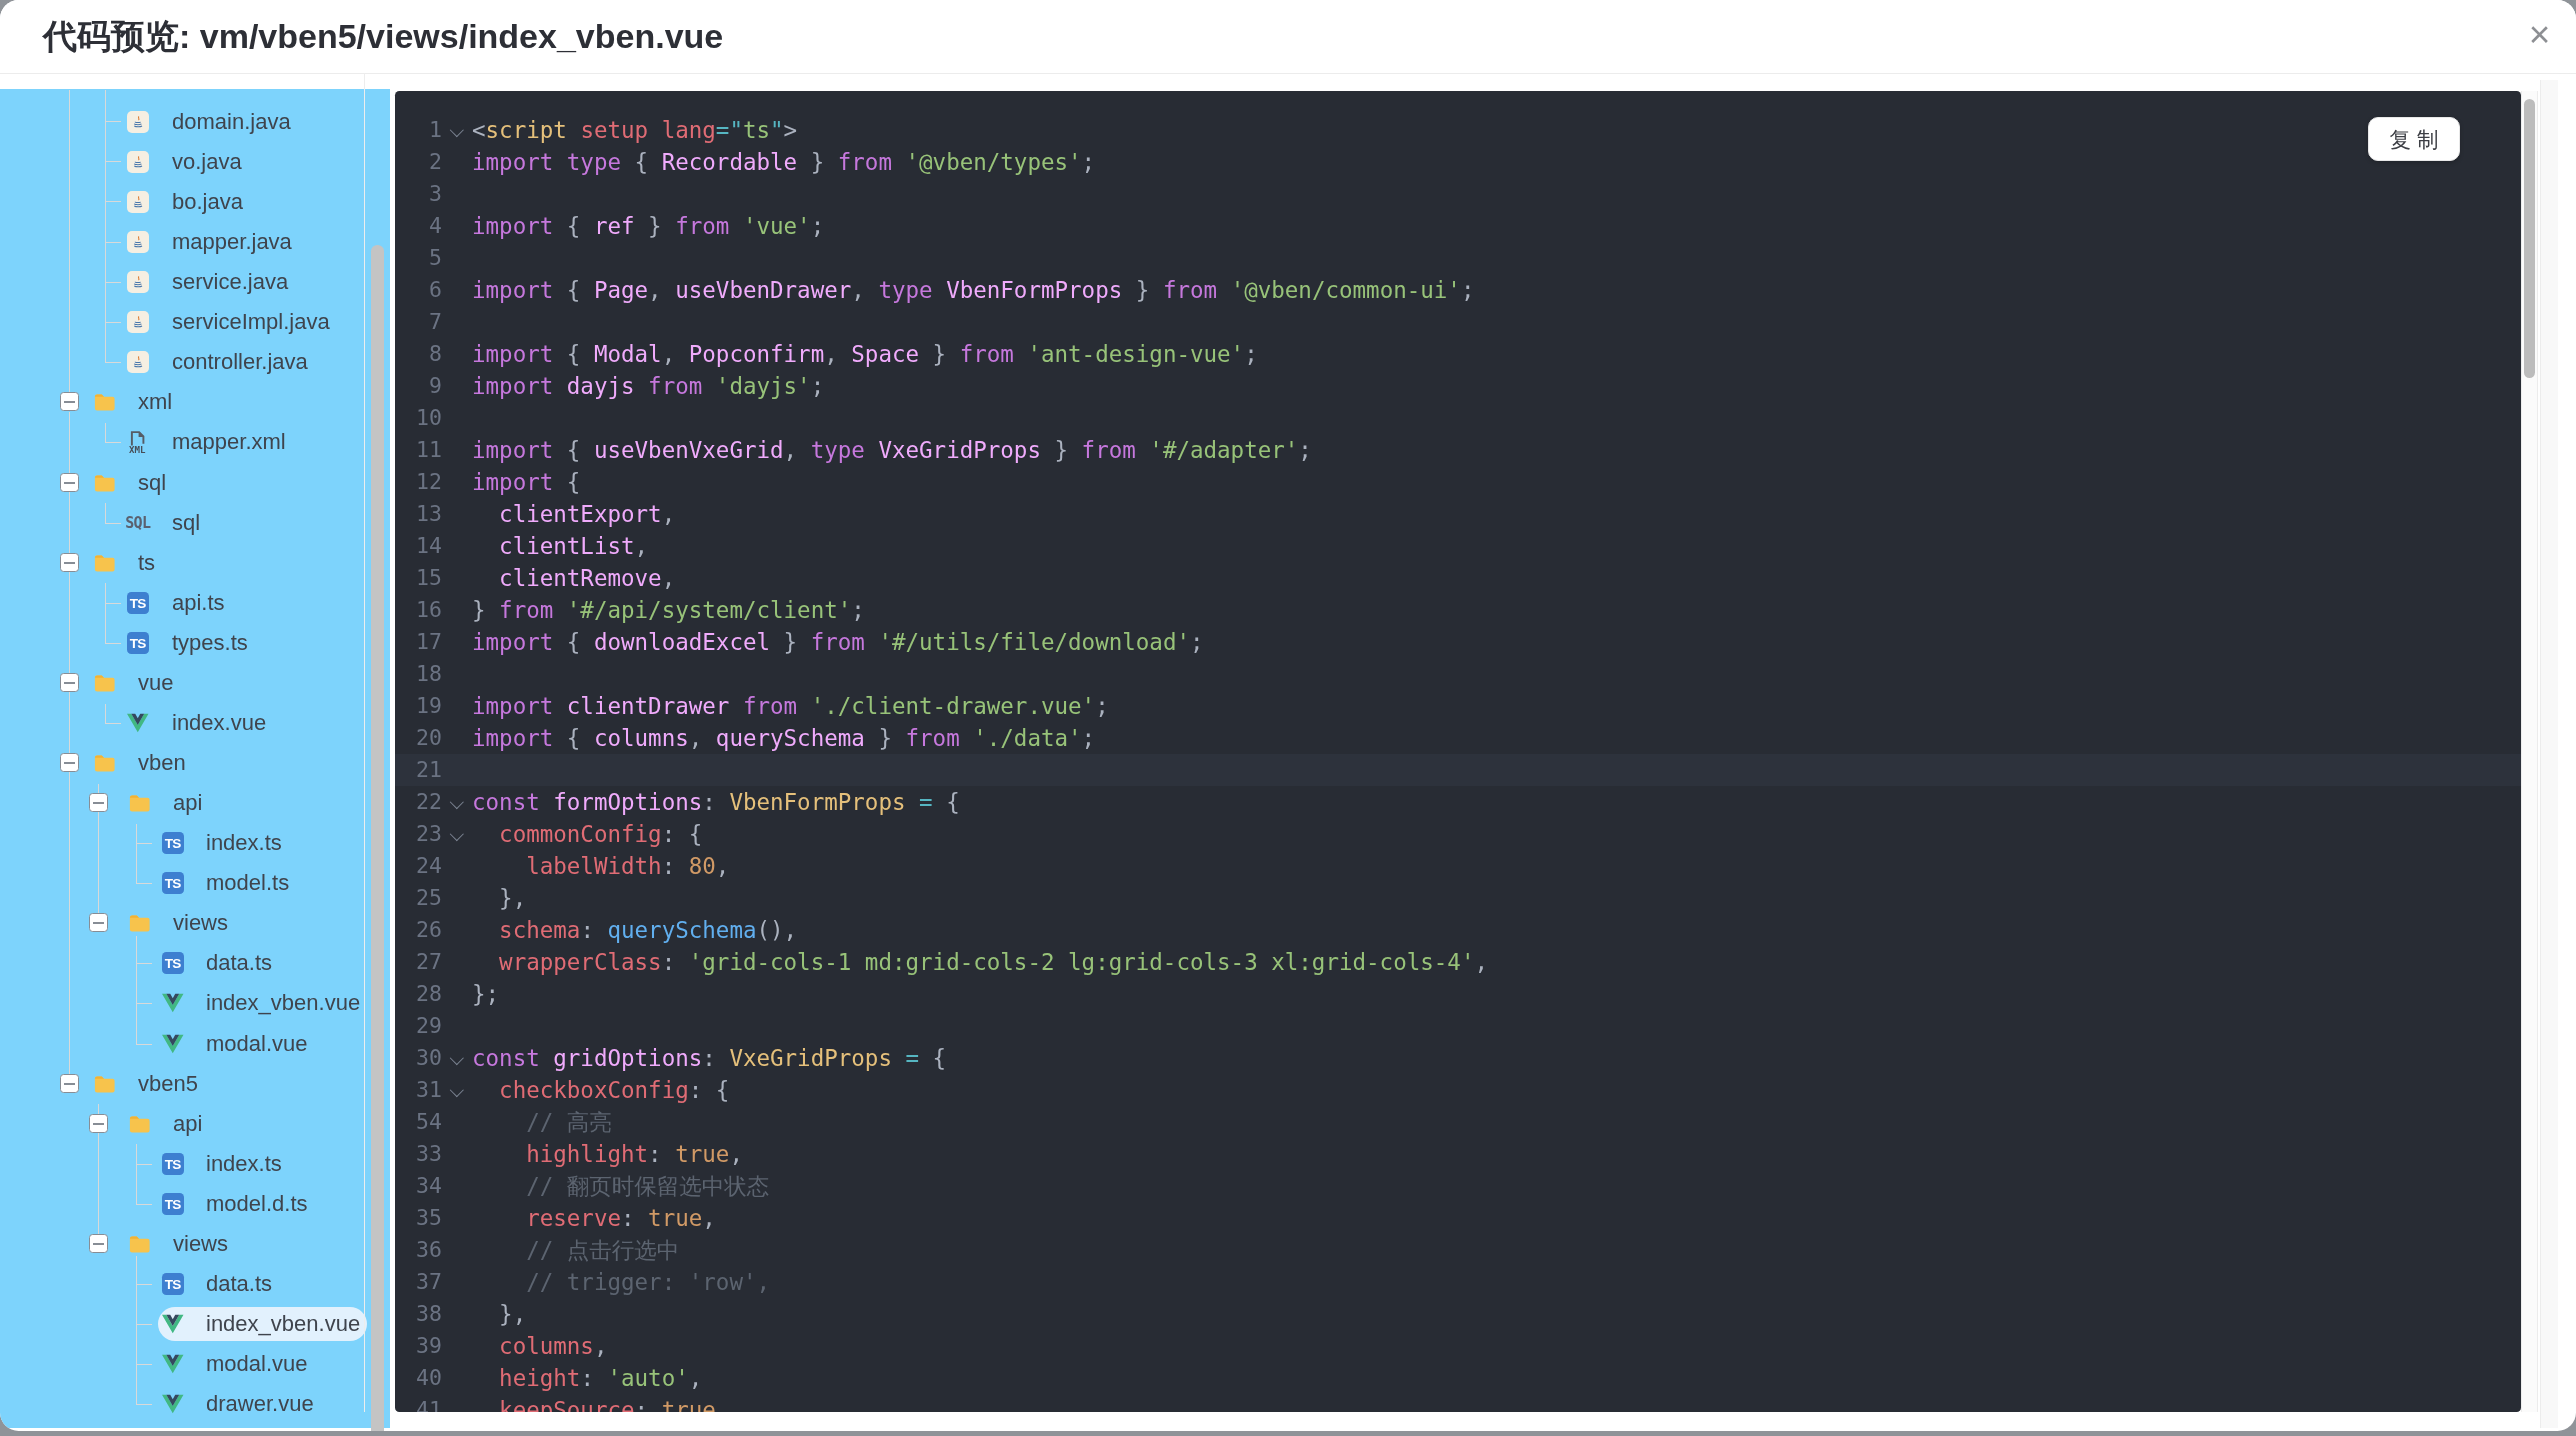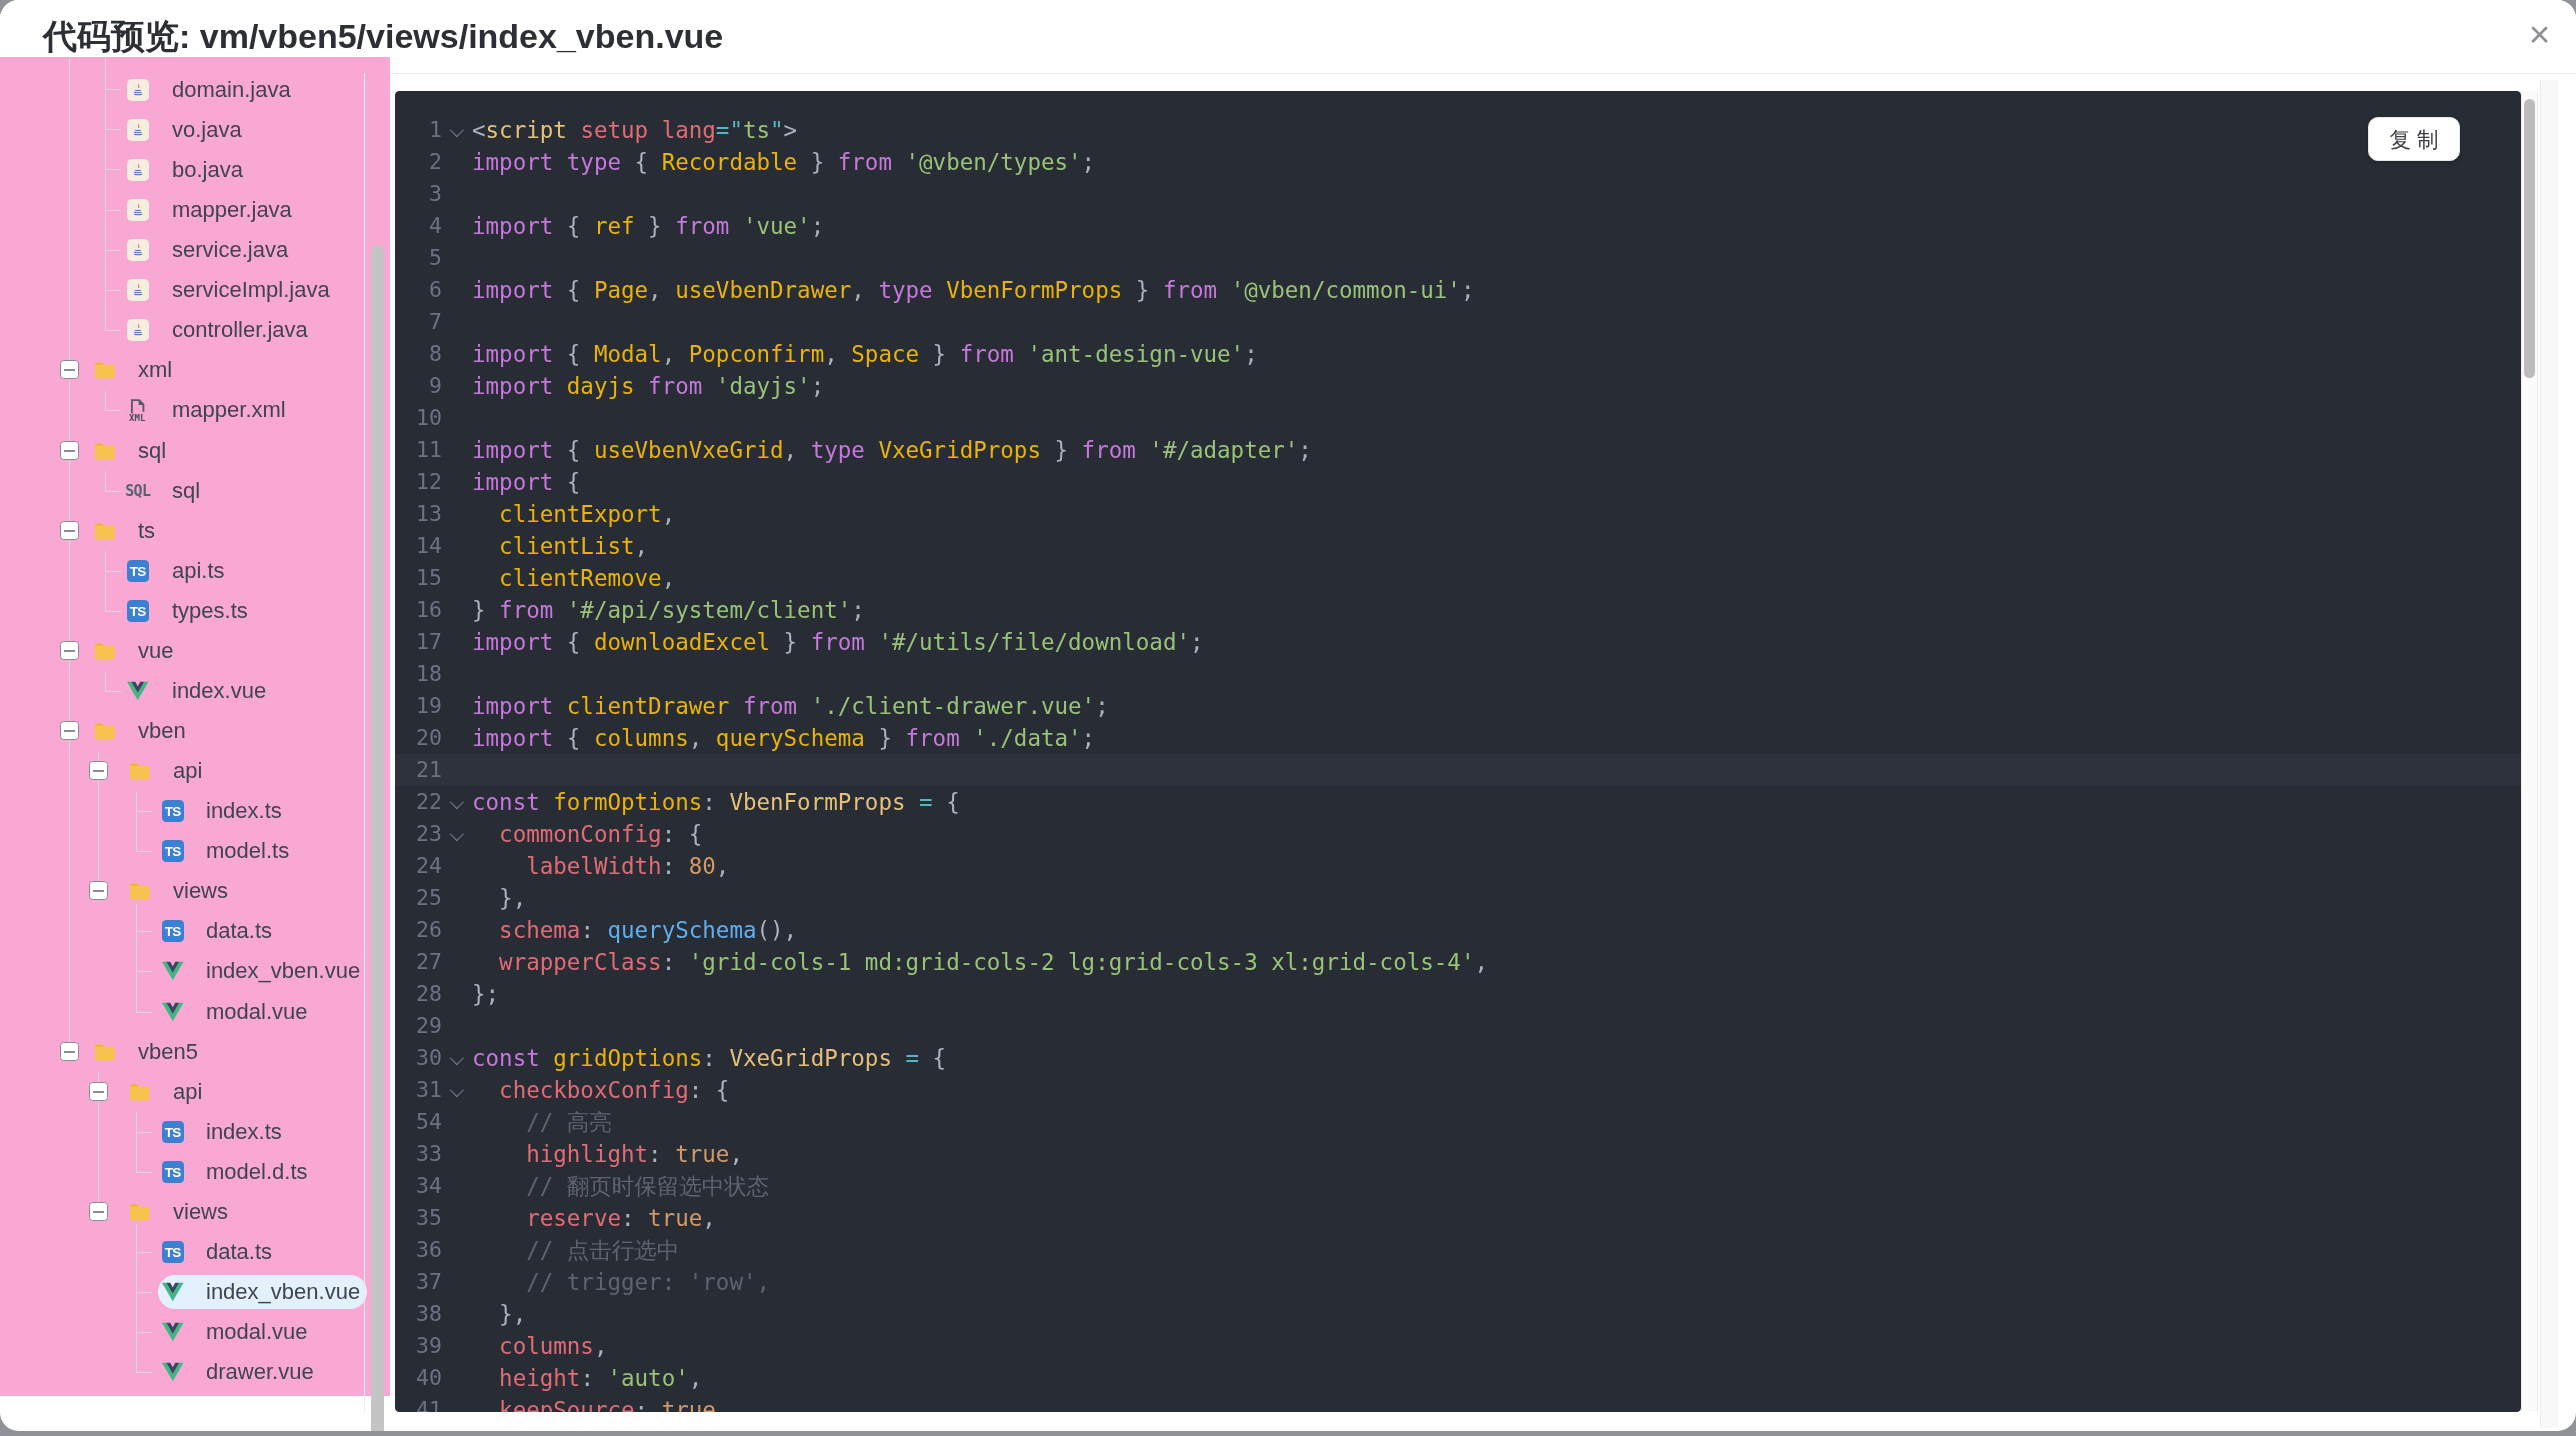--- a/index.html
+++ b/index.html
@@ -14,21 +14,21 @@
          border-radius:18.6px;overflow:hidden;}
   
   .hdr{position:absolute;left:0;top:0;width:100%;height:73px;background:#fff;
        border-bottom:1.4px solid #ececec;}
   .hdr-title{position:absolute;left:43px;top:0;height:73px;display:flex;align-items:center;
        font-size:34px;font-weight:700;color:#2d2f36;letter-spacing:0;}
   .close-btn{position:absolute;left:2516px;top:11.4px;width:47px;height:47px;display:flex;
        align-items:center;justify-content:center;cursor:pointer;background:none;border:none;}
   .close-btn span{font-size:37px;line-height:1;color:#8d8f93;font-weight:400;}
   
-  .tree{position:absolute;left:0;top:57px;width:390px;height:1339px;background:#f9a8d4;overflow:hidden;}
+  .tree{position:absolute;left:0;top:89px;width:390px;height:1339px;background:#7dd3fc;overflow:hidden;}
   .guide-v{position:absolute;width:1.4px;background:#d9d9d9;}
   .guide-t{position:absolute;height:1.4px;background:#d9d9d9;}
   .trow{position:absolute;left:0;width:390px;height:40px;cursor:pointer;}
   .trow .sel-pill{position:absolute;left:158px;top:2.9px;width:209px;height:34px;border-radius:17px;
        background:#e2f1fd;}
   .toggle{position:absolute;top:10px;width:19.3px;height:19.3px;border:1.8px solid #878d95;border-radius:3.6px;
        box-sizing:border-box;background:#fff;}
   .toggle::after{content:"";position:absolute;left:2.9px;right:2.9px;top:50%;height:1.8px;margin-top:-0.7px;
        background:#878d95;}
   .ticon{position:absolute;top:9.3px;width:21.5px;height:21.5px;display:flex;align-items:center;
@@ -53,21 +53,21 @@
   .cl{height:32px;line-height:32px;white-space:pre;font-size:22.5px;}
   .cl.current{background:#2d323c;}
   .ln{display:inline-block;width:47px;text-align:right;color:#6b7383;font-size:21.5px;
       vertical-align:top;}
   .fc{display:inline-block;width:30px;vertical-align:top;position:relative;}
   .fc .chev{position:absolute;left:10px;top:11.4px;width:8.6px;height:8.6px;border-right:1.8px solid #7b8391;
       border-bottom:1.8px solid #7b8391;transform:rotate(45deg);}
   .code{color:#abb2bf;}
   .tok-pur{color:#c678dd;} .tok-red{color:#e06c75;} .tok-yel{color:#e5c07b;}
   .tok-grn{color:#98c379;} .tok-org{color:#d19a66;} .tok-blu{color:#61afef;}
-  .tok-cyn{color:#56b6c2;} .tok-pln{color:#abb2bf;} .tok-idf{color:#eab308;margin-top:14px;}
+  .tok-cyn{color:#56b6c2;} .tok-pln{color:#abb2bf;} .tok-idf{color:#f0abfc;margin-top:14px;}
   .tok-cmt{color:#5c6470;}
   .copy-btn{position:absolute;right:61px;top:26px;width:92px;height:44px;background:#ffffff;
       border:0.7px solid #e8e8e8;border-radius:10px;display:flex;align-items:center;justify-content:center;
       font-size:21.5px;color:#3c3e44;cursor:pointer;box-shadow:0 1.4px 4.3px rgba(0,0,0,.18);
       font-family:"Liberation Sans","DejaVu Sans",sans-serif;}
   
   .code-sb-track{position:absolute;left:2521px;top:91px;width:16.5px;height:1321px;background:#fbfbfb;
       border-left:1.1px solid #ececec;border-right:1.1px solid #ececec;box-sizing:border-box;}
   .code-sb-thumb{position:absolute;left:2524px;top:99px;width:10.7px;height:279px;background:#bcbcbc;
       border-radius:5.7px;}

